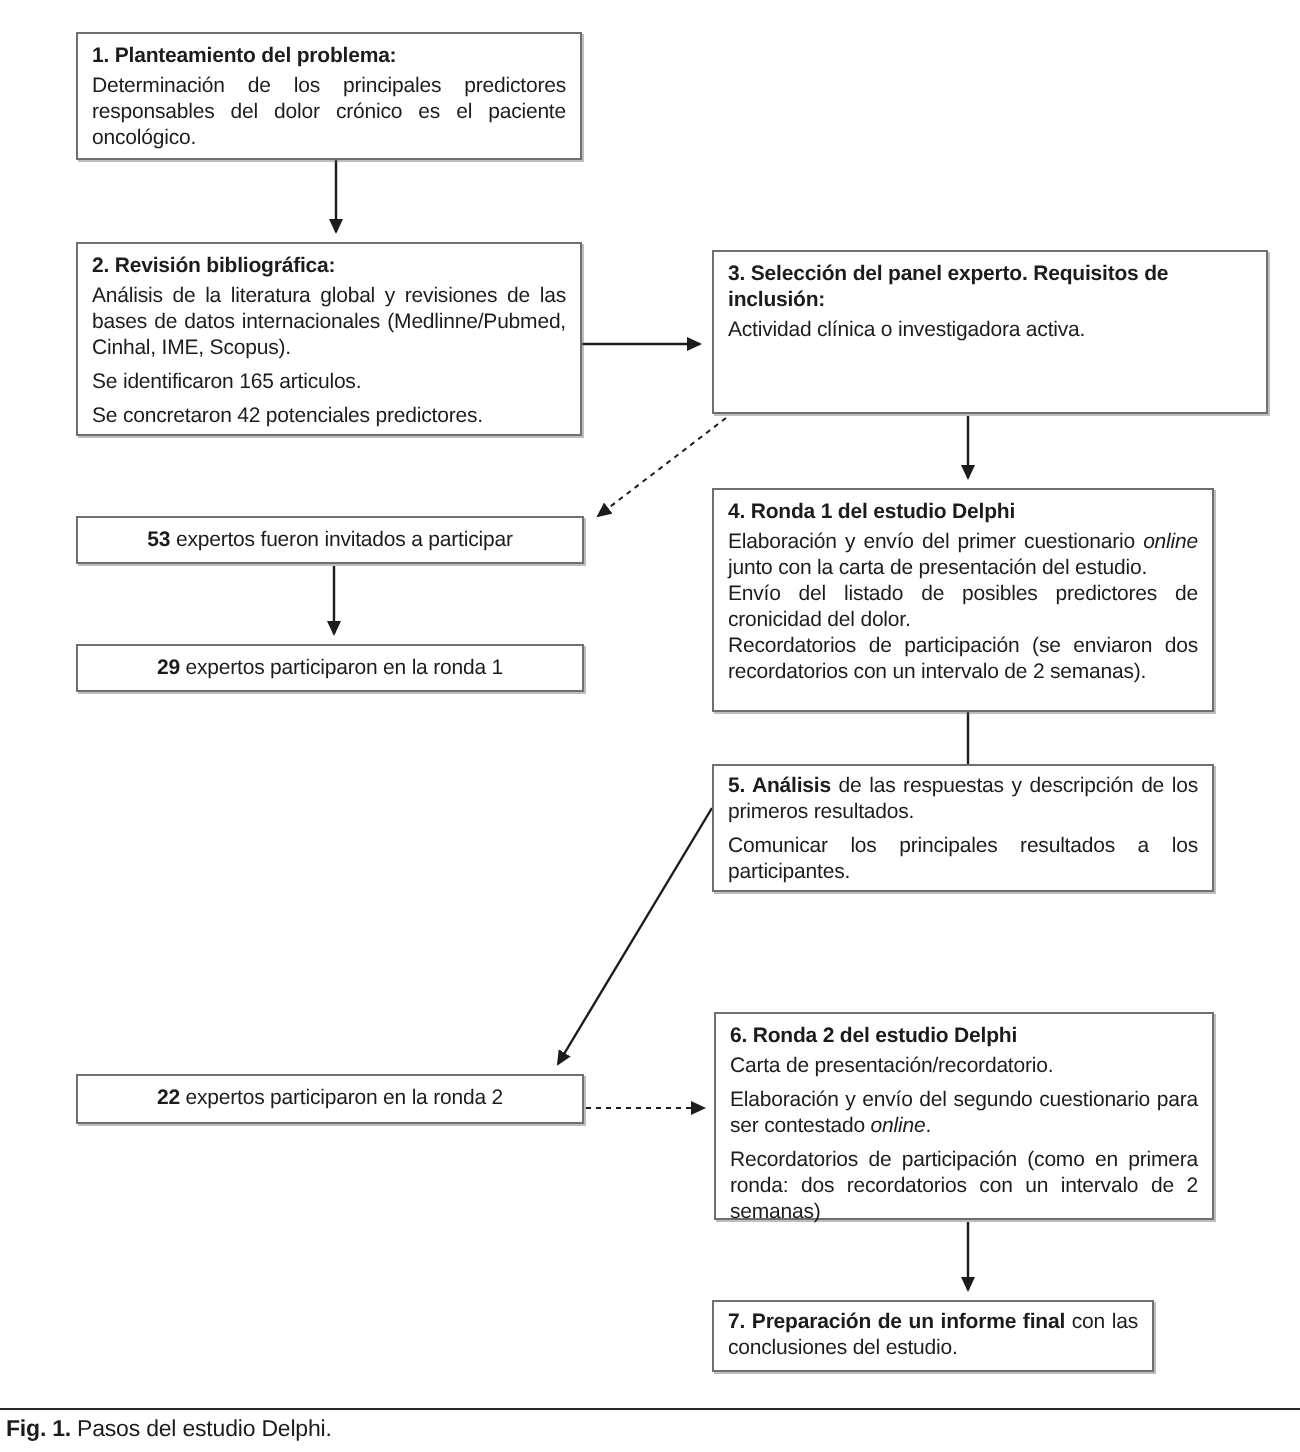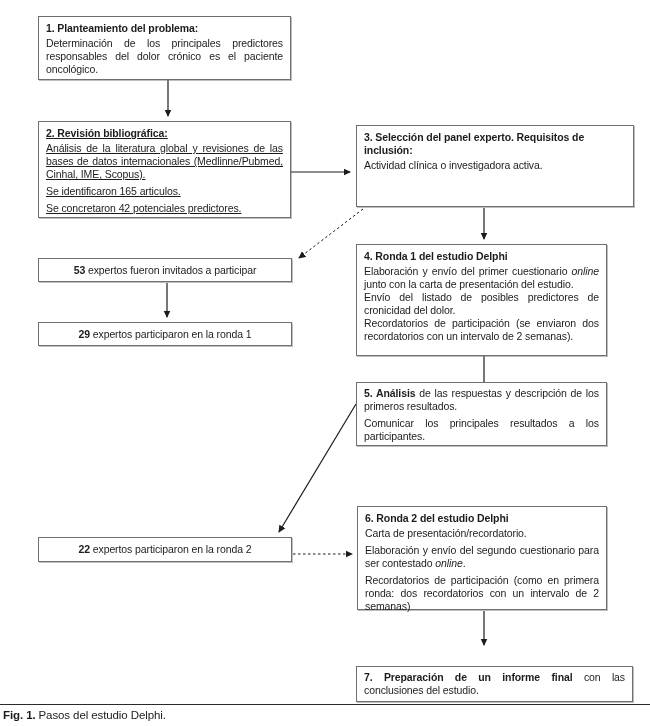--- a/index.html
+++ b/index.html
@@ -24,26 +24,26 @@
     letter-spacing:-0.1px;
   }
   .box .title{font-weight:bold;margin:1px 0 2px 0;text-align:left;}
   .box p{margin:0 0 4px 0;text-align:justify;}
   .box p:last-child{margin-bottom:0;}
   .small{
     display:flex;align-items:center;justify-content:center;
     padding:0 4px;text-align:center;white-space:nowrap;
   }
   #box1{left:38px;top:16px;width:253px;height:64px;}
-  #box2{left:38px;top:121px;width:253px;height:97px;text-decoration:underline;}
+  #box2{left:38px;top:121px;width:253px;height:97px;}
   #box3{left:356px;top:125px;width:278px;height:82px;}
   #box4{left:356px;top:244px;width:251px;height:112px;}
   #box5{left:356px;top:382px;width:251px;height:64px;}
   #box6{left:357px;top:506px;width:250px;height:104px;}
-  #box7{left:356px;top:650px;width:277px;height:36px;margin-top:16px;}
+  #box7{left:356px;top:650px;width:221px;height:36px;}
   #box53{left:38px;top:258px;width:254px;height:24px;}
   #box29{left:38px;top:322px;width:254px;height:24px;}
   #box22{left:38px;top:537px;width:254px;height:25px;}
   .divider{position:absolute;left:0;top:704px;width:650px;border-top:1px solid #2a2a2a;}
   .caption{position:absolute;left:3px;top:709px;font-size:11.5px;letter-spacing:-0.1px;}
   .caption b{margin-right:3px;}
   i{font-style:italic;}
 </style>
 </head>
 <body>

